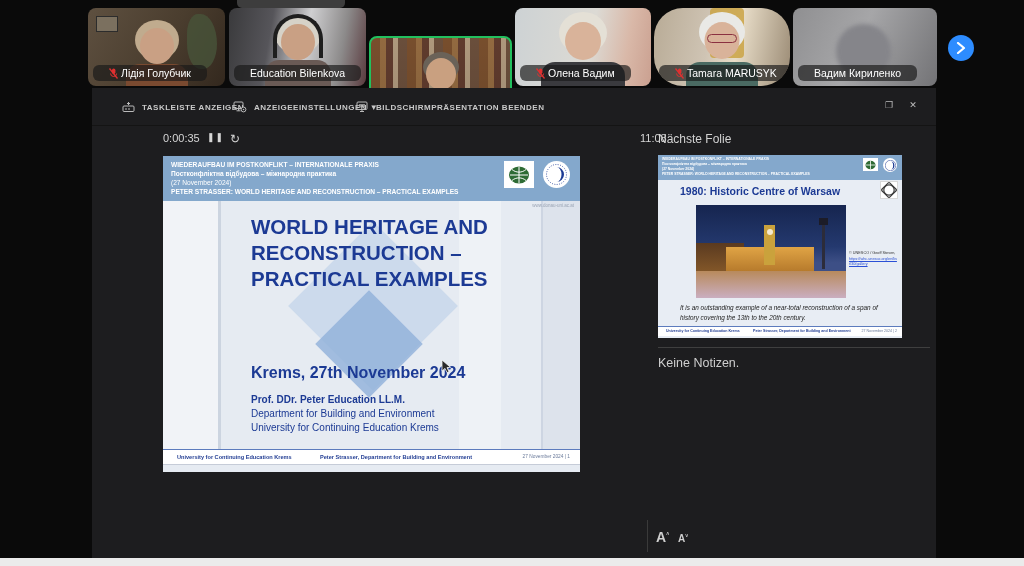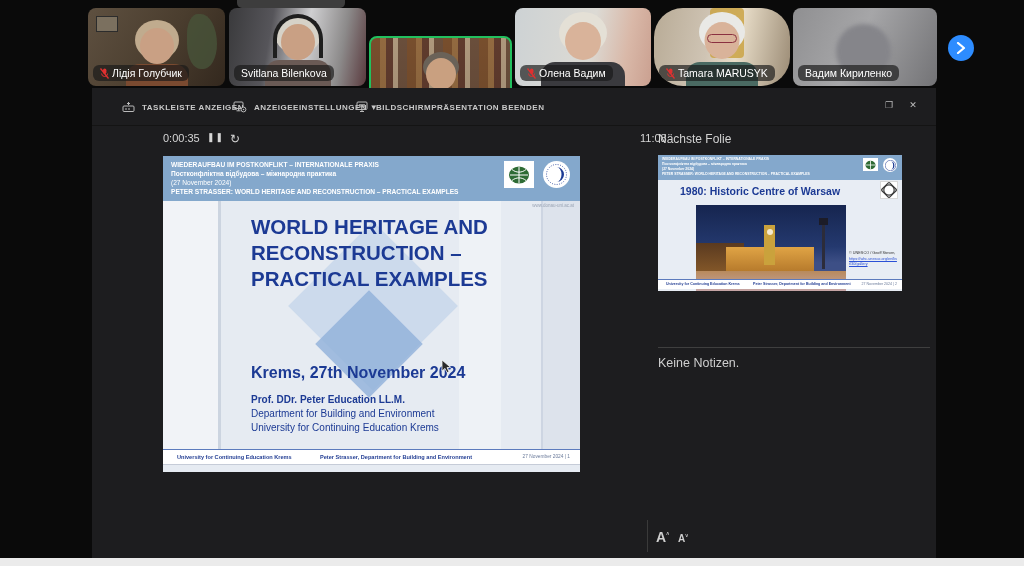--- a/index.html
+++ b/index.html
@@ -7,21 +7,21 @@
   #stage { position:relative; width:1024px; height:566px; background:#0a0a0a; }
 
   
   .top-pill { position:absolute; left:237px; top:0; width:108px; height:8px; background:#3d3d3d; border-radius:0 0 5px 5px; }
   .thumb { position:absolute; top:8px; height:78px; border-radius:8px; overflow:hidden; background:#444; }
   .thumb.active { border:2px solid #22c05e; }
   .face { position:absolute; left:50%; transform:translateX(-50%); border-radius:50%; }
   .hair { position:absolute; left:50%; transform:translateX(-50%); border-radius:50%; }
   .body { position:absolute; left:50%; transform:translateX(-50%); border-radius:14px 14px 0 0; }
   .name-pill { position:absolute; left:5px; bottom:5px; display:flex; align-items:center; gap:3px;
-    background:rgba(25,25,25,.68); border-radius:6px; padding:2px 7px; color:#fff; font-size:10.5px; white-space:nowrap; }
+    background:rgba(25,25,25,.68); border-radius:6px; padding:2px 16px; color:#fff; font-size:10.5px; white-space:nowrap; }
   .mic-muted { display:inline-block; width:9px; height:11px; }
   .next-part-btn { position:absolute; left:948px; top:35px; width:26px; height:26px; border-radius:50%;
     background:#2d8cff; display:flex; align-items:center; justify-content:center; }
 
   
   #pwin { position:absolute; left:92px; top:88px; width:844px; height:470px; background:#1d1d1f; }
   .ptoolbar { position:absolute; left:0; top:0; width:100%; height:38px; border-bottom:1px solid #141414; }
   .tb-item { position:absolute; top:0; height:38px; display:flex; align-items:center; gap:7px; color:#c9c9c9;
     font-size:8px; font-weight:600; letter-spacing:.5px; cursor:default; }
   .win-ctl { position:absolute; top:6px; width:22px; height:22px; display:flex; align-items:center; justify-content:center; color:#bdbdbd; font-size:9px; }
@@ -44,21 +44,21 @@
   .sl-title { position:absolute; left:88px; top:58px; width:302px; font-size:20.5px; font-weight:bold; color:#1c3a94; line-height:1.28; }
   .sl-date { position:absolute; left:88px; top:208px; font-size:16px; font-weight:bold; color:#1c3a94; }
   .sl-auth { position:absolute; left:88px; top:237px; font-size:10px; color:#1c3a94; line-height:1.42; }
   .sl-auth .b { font-weight:bold; }
   .sl-footer { position:absolute; left:0; bottom:7px; width:100%; height:16px; background:#fff; border-top:1px solid #5c7bbd; border-bottom:1px solid #c6ccd8; }
   .sl-footer span { position:absolute; top:4px; font-size:5.6px; font-weight:bold; color:#243f94; white-space:nowrap; }
   .cursor { position:absolute; z-index:5; }
 
   
   .next-label { position:absolute; left:566px; top:44px; font-size:12px; color:#d2d2d2; }
-  #preview { position:absolute; left:566px; top:67px; width:244px; height:136px; background:#fff; overflow:hidden; }
+  #preview { position:absolute; left:566px; top:67px; width:244px; height:183px; background:#fff; overflow:hidden; }
   .pv-header { position:absolute; left:0; top:0; width:100%; height:25px; background:#84a8cc; color:#fff; padding:2px 0 0 4px; }
   .pv-header div { font-size:3.4px; line-height:1.45; font-weight:bold; white-space:nowrap; }
   .pv-body { position:absolute; inset:25px 0 0 0; background:#e8edf4; }
   .pv-title { position:absolute; left:22px; top:30px; font-size:10.5px; font-weight:bold; color:#1c3a94; white-space:nowrap; }
   .pv-emblem { position:absolute; right:5px; top:27px; width:16px; height:16px; background:#fff; box-shadow:0 0 0 1px #d8d8d8; }
   .pv-img { position:absolute; left:38px; top:50px; width:150px; height:93px; overflow:hidden; background:#1c2c5e; }
   .pv-credit { position:absolute; left:191px; top:96px; width:48px; font-size:3.8px; line-height:1.5; color:#333; }
   .pv-credit .lnk { color:#2b50d6; text-decoration:underline; word-break:break-all; }
   .pv-caption { position:absolute; left:22px; top:148px; width:205px; font-size:6.4px; font-style:italic; color:#222; line-height:1.5; }
   .pv-footer { position:absolute; left:0; bottom:2px; width:100%; height:10px; border-top:1px solid #5c7bbd; background:#fff; }
@@ -96,21 +96,21 @@
       <span>Лідія Голубчик</span>
     </div>
   </div>
 
   <div class="thumb" style="left:229px;width:137px;background:linear-gradient(100deg,#3a3a3c 0%,#56555a 30%,#cfcfd1 55%,#8c8a8a 80%,#5a3a3e 100%);">
     <div class="hair" style="top:8px;width:46px;height:38px;background:#d6d2c8;"></div>
     <div class="face" style="top:16px;width:34px;height:36px;background:#c9a084;"></div>
     <div style="position:absolute;left:50%;transform:translateX(-50%);top:6px;width:50px;height:44px;border:4px solid #1e1e1e;border-bottom:none;border-radius:26px 26px 0 0;"></div>
     <div class="body" style="top:52px;width:66px;height:26px;background:#6a5a55;"></div>
     <div class="name-pill">
-      <span>Svitlana Bilenkova</span>
+      <span>Education Bilenkova</span>
     </div>
   </div>
 
   <div class="thumb active" style="left:369px;width:143px;background:repeating-linear-gradient(90deg,#8a5a34 0 9px,#a97a4a 9px 15px,#6e4434 15px 22px,#c9b090 22px 27px,#7a5a44 27px 36px);margin-top:28px;">
     <div style="position:absolute;inset:0;background:linear-gradient(#00000022,#00000033);"></div>
     <div class="hair" style="top:14px;width:36px;height:30px;background:#6a6258;"></div>
     <div class="face" style="top:20px;width:30px;height:32px;background:#c9a080;"></div>
     <div class="body" style="top:50px;width:70px;height:28px;background:#2a2a33;"></div>
     <div style="position:absolute;left:50%;transform:translateX(-50%);top:54px;width:8px;height:22px;background:#5a7ab0;"></div>
     <div class="name-pill">

